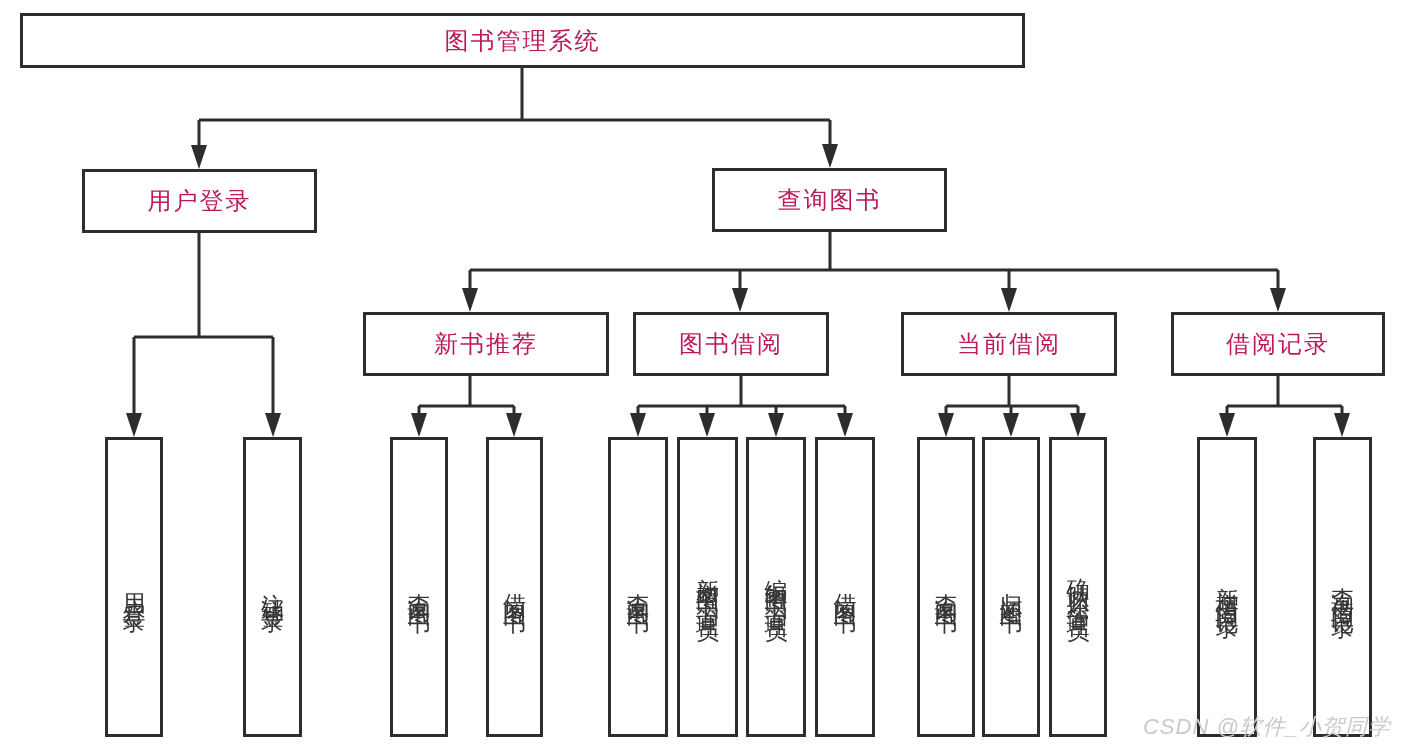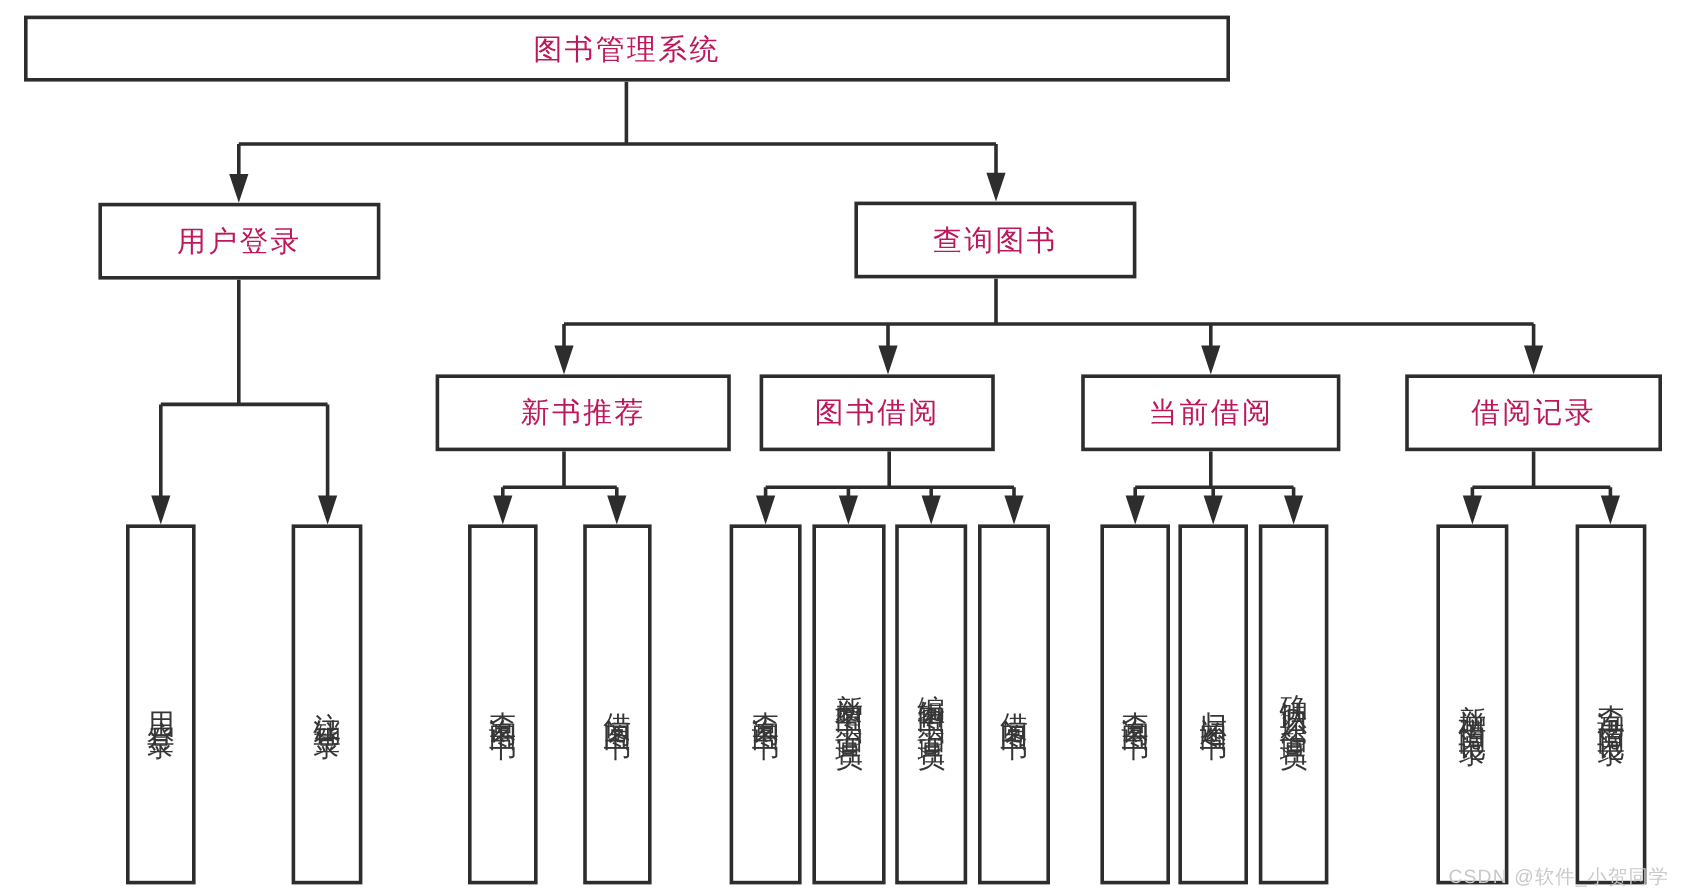--- a/index.html
+++ b/index.html
@@ -51,24 +51,25 @@
     font-size: 23px;
     letter-spacing: 6px;
     color: #363636;
     line-height: 1;
   }
   .watermark {
     position: absolute;
     right: 14px;
     bottom: 5px;
     z-index: 3;
-    font-size: 16px;
+    font-size: 22px;
     letter-spacing: 1px;
     color: #c9c9c9;
     white-space: nowrap;
+    font-style: italic;
   }
 </style>
 </head>
 <body>
 
 <div class="canvas">
 
   <svg class="connectors" viewBox="0 0 1405 747" xmlns="http://www.w3.org/2000/svg">
     <path fill="none" stroke="#2d2d2d" stroke-width="3" d="M522 68 V120 M199 120 H830 M199 120 V150 M830 120 V150
              M199 233 V337 M134 337 H273 M134 337 V418 M273 337 V418

